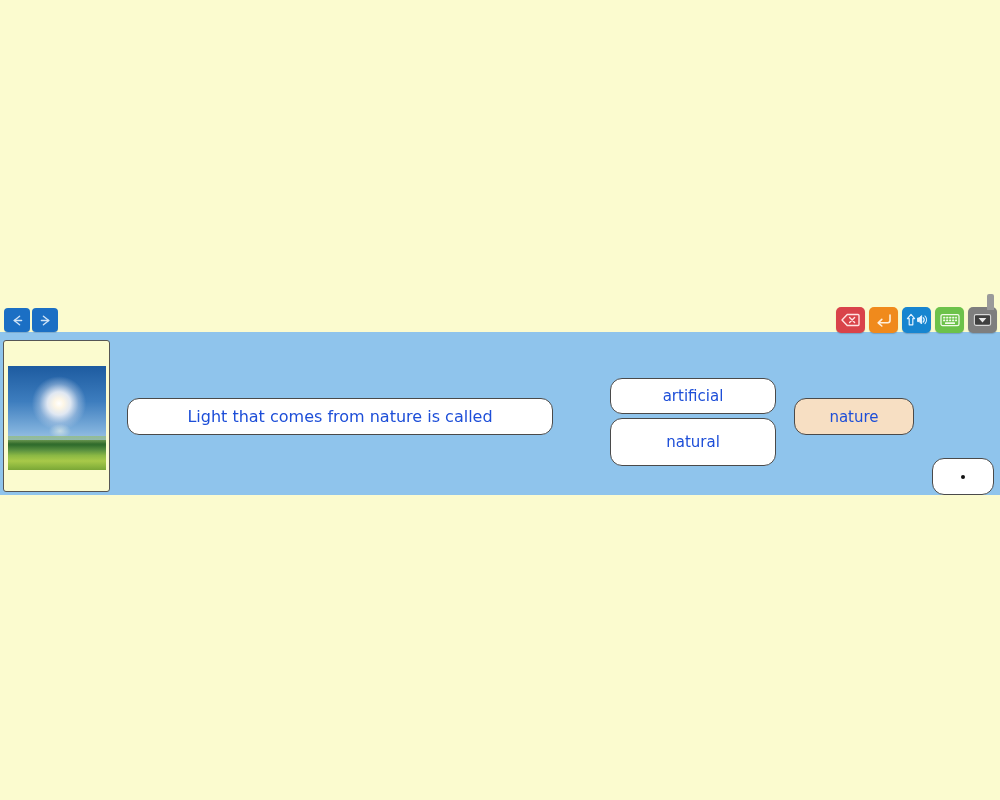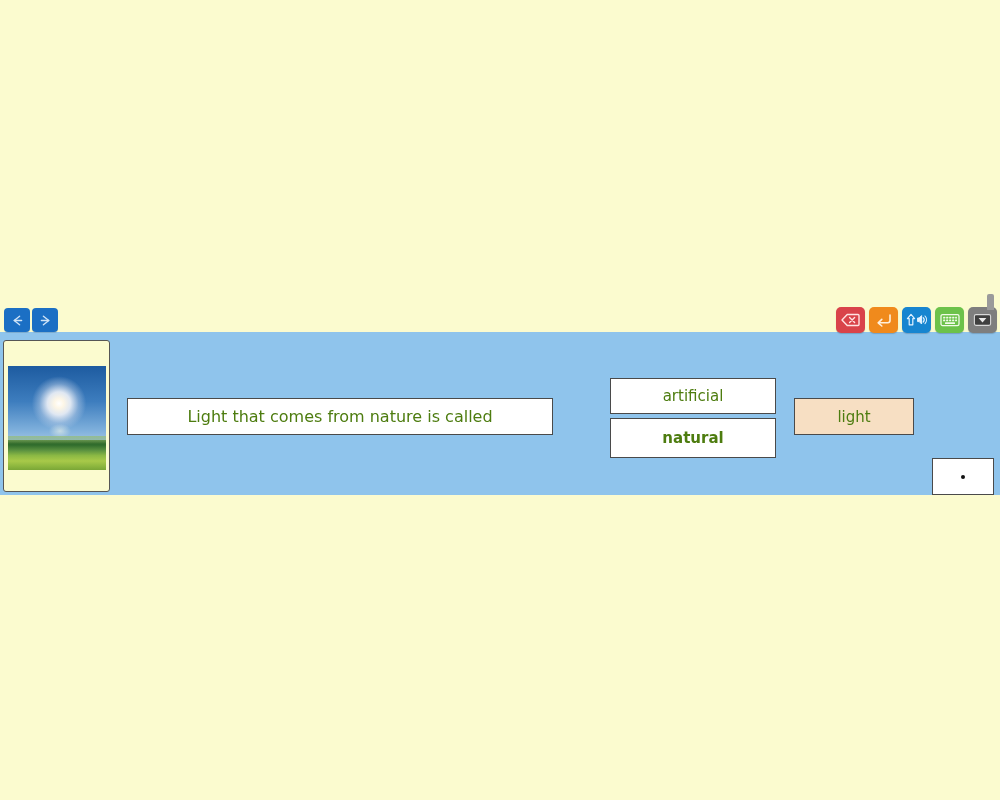--- a/index.html
+++ b/index.html
@@ -154,27 +154,27 @@
     left:0; right:0; top:-4px;
     height:7px;
     background: linear-gradient(to bottom, rgba(150,190,120,0.75), rgba(80,130,60,0.2));
   }
 
   
   .tile {
     position: absolute;
     background: #ffffff;
     border: 1px solid #4a4a4a;
-    border-radius: 0;
+    border-radius: 12px;
     box-sizing: border-box;
     display: flex;
     align-items: center;
     justify-content: center;
     font-family: "DejaVu Sans", sans-serif;
-    color: #4d7c0f;
+    color: #1d4ed8;
     cursor: pointer;
     z-index: 4;
   }
   .tile-sentence {
     left: 127px;
     top: 398px;
     width: 426px;
     height: 37px;
     font-size: 16px;
   }
@@ -182,23 +182,22 @@
     left: 610px;
     top: 378px;
     width: 166px;
     height: 36px;
     font-size: 15px;
   }
   .tile-option-2 {
     left: 610px;
     top: 418px;
     width: 166px;
-    height: 40px;
+    height: 48px;
     font-size: 15px;
-    font-weight: bold;
   }
   .tile-word {
     left: 794px;
     top: 398px;
     width: 120px;
     height: 37px;
     background: #f7dfc3;
     font-size: 15px;
   }
   .tile-period {
@@ -308,17 +307,17 @@
     <div class="photo-glow2"></div>
     <div class="photo-field"></div>
   </div>
 </div>
 
 <div class="tile tile-sentence">Light that comes from nature is called</div>
 
 <div class="tile tile-option-1">artificial</div>
 <div class="tile tile-option-2">natural</div>
 
-<div class="tile tile-word">light</div>
+<div class="tile tile-word">nature</div>
 
 <div class="tile tile-period">
   <span class="period-dot"></span>
 </div>
 
 </body></html>

